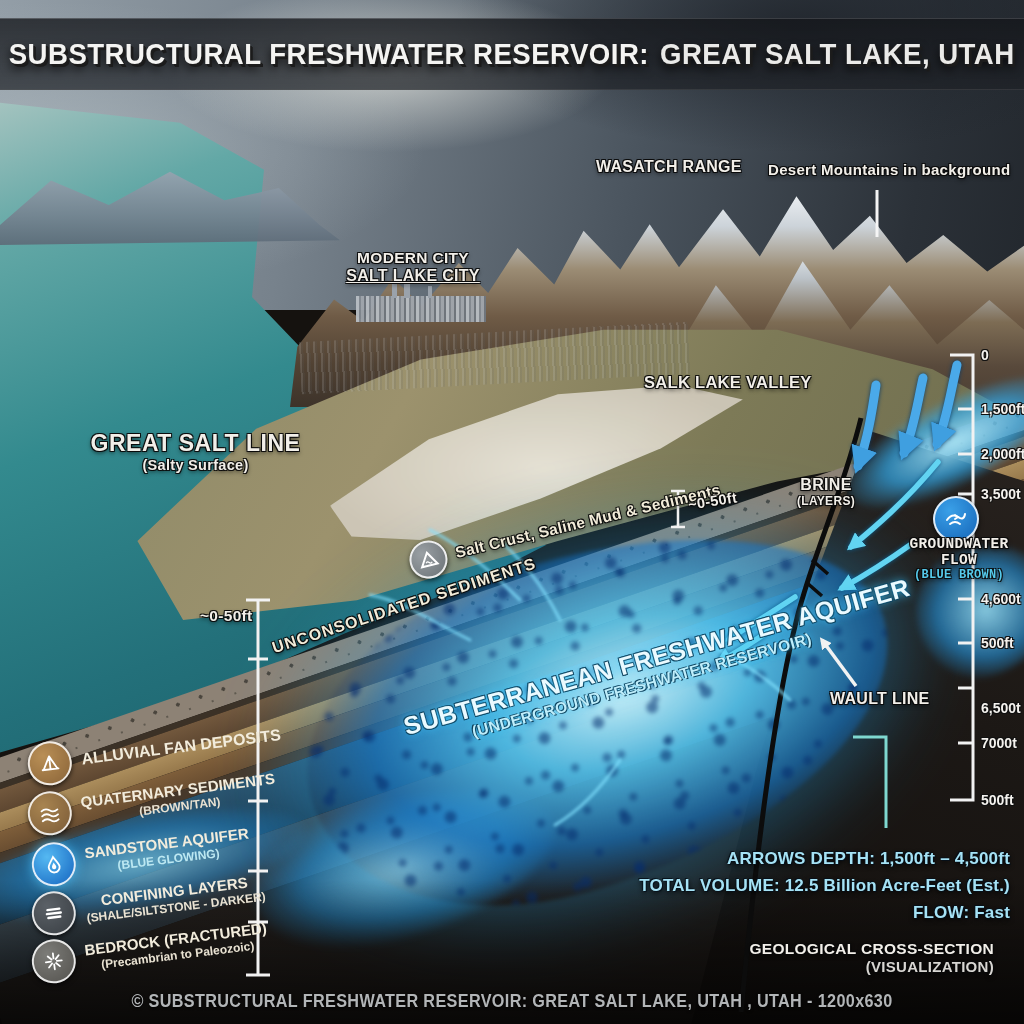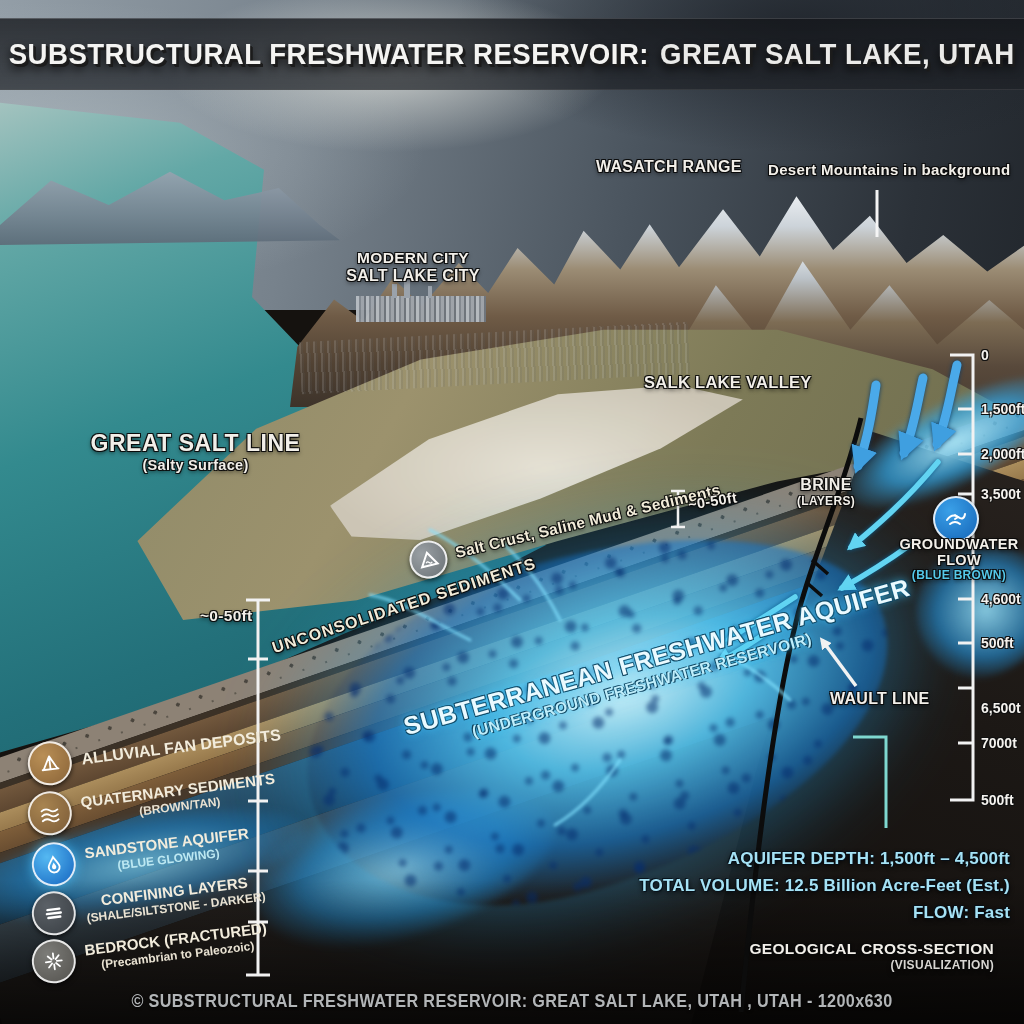--- a/index.html
+++ b/index.html
@@ -210,21 +210,21 @@
     <div class="title-inner">
       <span class="title-main">SUBSTRUCTURAL FRESHWATER RESERVOIR:</span><span class="title-loc">GREAT SALT LAKE, UTAH</span>
     </div>
   </div>
 
   <div class="lbl" style="left:596px;top:158px;font-size:16px;">WASATCH RANGE</div>
   <div class="lbl" style="left:768px;top:161px;font-size:15px;font-weight:600;">Desert Mountains in background</div>
 
   <div class="abs center" style="left:328px;top:249px;width:170px;">
     <div class="lbl" style="position:static;font-size:15.5px;">MODERN CITY</div>
-    <div class="lbl" style="position:static;font-size:16px;">SALT LAKE CITY</div>
+    <div class="lbl" style="position:static;font-size:16px;text-decoration:underline;">SALT LAKE CITY</div>
   </div>
 
   <div class="lbl" style="left:644px;top:373px;font-size:16.5px;">SALK LAKE VALLEY</div>
 
   <div class="abs center" style="left:83px;top:430px;width:225px;">
     <div class="lbl" style="position:static;font-size:23px;letter-spacing:.5px;">GREAT SALT LINE</div>
     <div class="lbl" style="position:static;font-size:14.5px;">(Salty Surface)</div>
   </div>
 
   <div class="abs" style="left:410px;top:545px;display:flex;align-items:center;gap:9px;transform:rotate(-13.5deg);transform-origin:left center;">
@@ -243,21 +243,21 @@
     <div class="lbl" style="position:static;font-size:12px;">(LAYERS)</div>
   </div>
 
   <div class="abs legend-icon" style="left:933px;top:496px;width:42px;height:42px;background:radial-gradient(circle at 35% 30%,#3aa0e8,#1565b8);">
     <svg width="26" height="26" viewBox="0 0 26 26" fill="none" stroke="#fff" stroke-width="2" stroke-linecap="round">
       <path d="M4 14 q5 -7 11 -3 t7 -3"></path>
         <path d="M7 18 q5 -4 10 0"></path>
         <path d="M12 9 l3 2 l-3 2"></path>
     </svg>
   </div>
-  <div class="abs center" style="left:896px;top:536px;width:126px;">
+  <div class="abs center" style="left:896px;top:536px;width:126px;font-family:Liberation Mono, monospace;">
     <div class="lbl" style="position:static;font-size:14.5px;">GROUNDWATER</div>
     <div class="lbl" style="position:static;font-size:14.5px;">FLOW</div>
     <div class="lbl cyan" style="position:static;font-size:12px;">(BLUE BROWN)</div>
   </div>
 
   <div class="lbl" style="left:200px;top:607px;font-size:15.5px;">~0-50ft</div>
 
   <div class="lbl cream" style="left:270px;top:640px;font-size:16px;letter-spacing:1.2px;transform:rotate(-18deg);transform-origin:left top;">UNCONSOLIDATED SEDIMENTS</div>
 
   <div class="abs center" style="left:398px;top:648px;width:480px;transform:rotate(-15.5deg);">
@@ -329,25 +329,25 @@
   <div class="tick-label" style="top:401px;">1,500ft</div>
   <div class="tick-label" style="top:446px;">2,000ft</div>
   <div class="tick-label" style="top:486px;">3,500t</div>
   <div class="tick-label" style="top:591px;">4,600t</div>
   <div class="tick-label" style="top:635px;">500ft</div>
   <div class="tick-label" style="top:680px;margin-top:20px;">6,500t</div>
   <div class="tick-label" style="top:735px;">7000t</div>
   <div class="tick-label" style="top:792px;">500ft</div>
 
   <div class="abs stats">
-    <div>AQUIFER DEPTH: 1,500ft – 4,500ft</div>
+    <div>ARROWS DEPTH: 1,500ft – 4,500ft</div>
     <div>TOTAL VOLUME: 12.5 Billion Acre-Feet (Est.)</div>
     <div>FLOW: Fast</div>
   </div>
 
   <div class="abs caption">
     <div class="lbl" style="position:static;font-size:15.5px;">GEOLOGICAL CROSS-SECTION</div>
-    <div class="lbl" style="position:static;font-size:12px;color:#d8d6d2;">(VISUALIZATION)</div>
+    <div class="lbl" style="position:static;font-size:15px;color:#d8d6d2;">(VISUALIZATION)</div>
   </div>
 
   <div class="abs footer">© SUBSTRUCTURAL FRESHWATER RESERVOIR: GREAT SALT LAKE, UTAH , UTAH - 1200x630</div>
 
 </div>
 
 </body></html>

